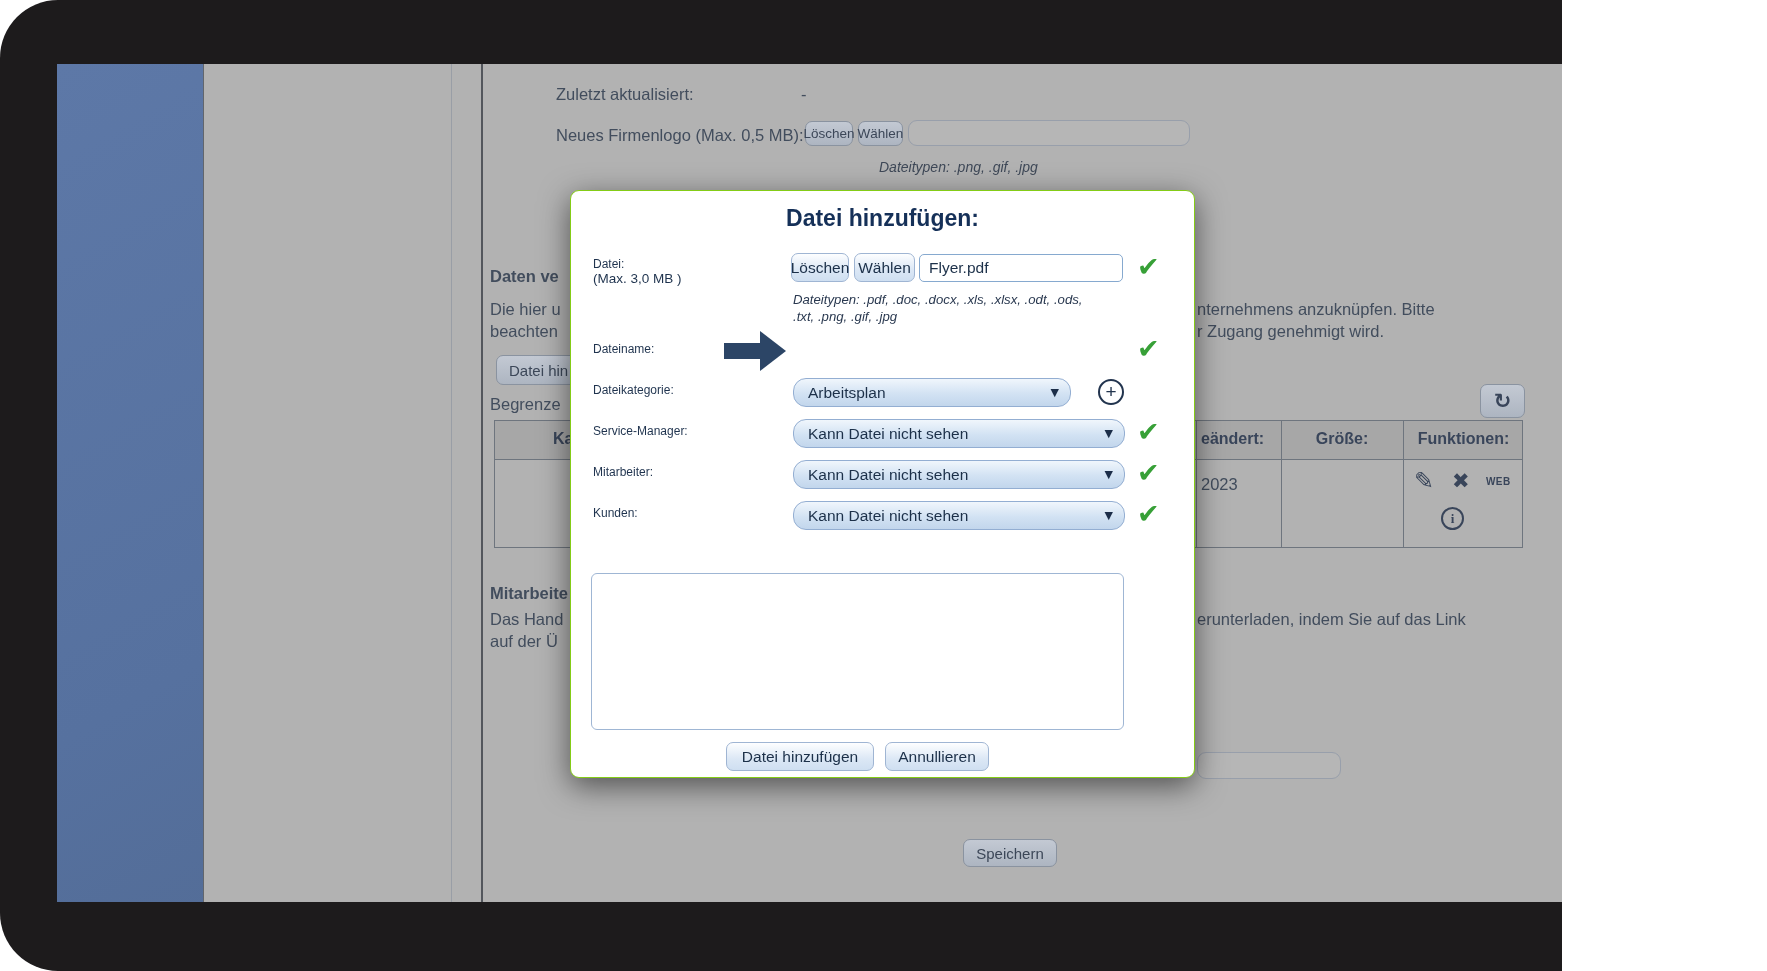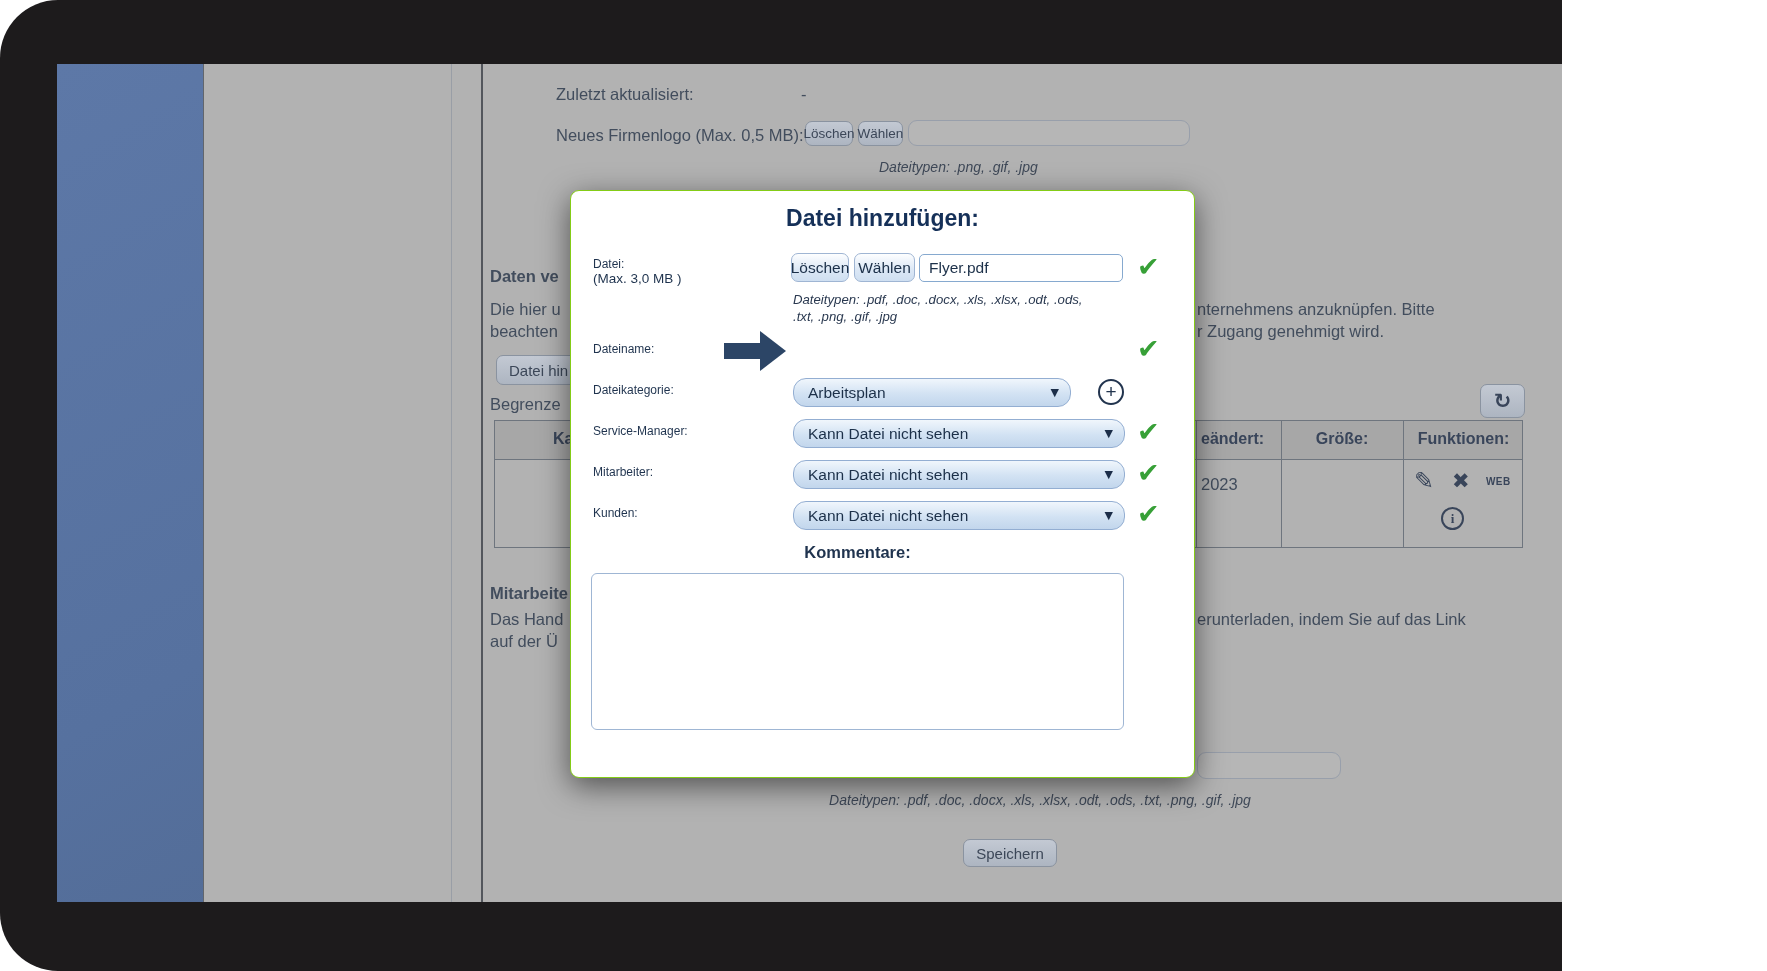--- a/index.html
+++ b/index.html
@@ -109,21 +109,20 @@
     <span style="position:absolute; left:991px; top:55px; font-size:10px; font-weight:bold; letter-spacing:.4px; color:#39455a;">WEB</span>
     <div class="infocircle" style="left:946px; top:86px;">i</div>
   </div>
 
   <div class="bgtxt bgtxt-b" style="left:490px; top:584px;">Mitarbeite</div>
   <div class="bgtxt" style="left:490px; top:610px;">Das Hand</div>
   <div class="bgtxt" style="left:490px; top:632px;">auf der Ü</div>
   <div class="bgtxt" style="left:1197px; top:610px;">erunterladen, indem Sie auf das Link</div>
 
   <div class="bginput" style="left:1197px; top:752px; width:144px; height:27px;"></div>
-  <div class="bgit" style="left:710px; top:792px; width:660px; text-align:center;">Dateitypen: .pdf, .doc, .docx, .xls, .xlsx, .odt, .ods, .txt, .png, .gif, .jpg</div>
   <div class="bgbtn" style="left:963px; top:839px; width:94px; height:28px; font-size:15px;">Speichern</div>
 
   <div class="modal">
     <div class="mtitle">Datei hinzufügen:</div>
 
     <div class="mlabel" style="top:66px;">Datei:</div>
     <button class="mbtn" style="position:absolute; left:220px; top:62px; width:58px; height:29px;">Löschen</button>
     <button class="mbtn" style="position:absolute; left:283px; top:62px; width:61px; height:29px;">Wählen</button>
     <input class="minput" style="left: 348px; top: 63px; width: 204px; height: 28px;" value="Flyer.pdf">
     <span class="chk" style="top:60px;">✔</span>
@@ -162,17 +161,20 @@
     </div>
     <span class="chk" style="top:266px;">✔</span>
 
     <div class="mlabel" style="top:315px;">Kunden:</div>
     <div class="dd" style="left:222px; top:310px; width:332px;">
       <span>Kann Datei nicht sehen</span>
       <span class="caret">▼</span>
     </div>
     <span class="chk" style="top:307px;">✔</span>
 
-    <div style="position:absolute; left:20px; top:352px; width:533px; text-align:center; color:#1f334e; font-size:16.5px; font-weight:bold;">Kommentare:</div>
     <textarea class="mta" style=""></textarea>
 
+    <div class="btnrow">
+      <button class="mbtn" style="width:148px; height:29px;">Datei hinzufügen</button>
+      <button class="mbtn" style="width:104px; height:29px;">Annullieren</button>
+    </div>
   </div>
 </div>
 
 </body></html>

